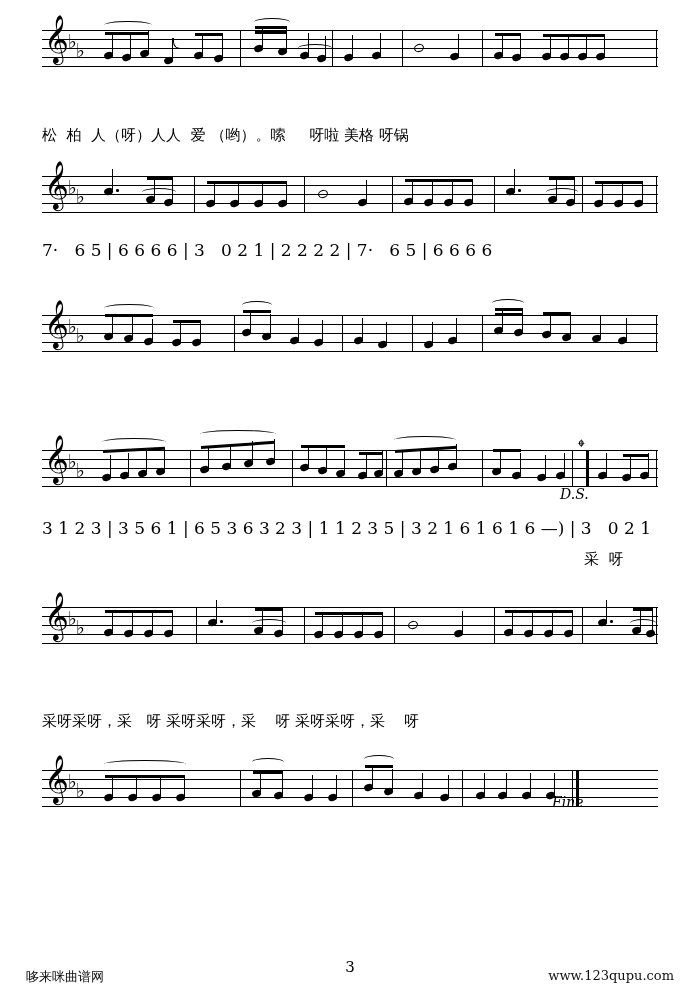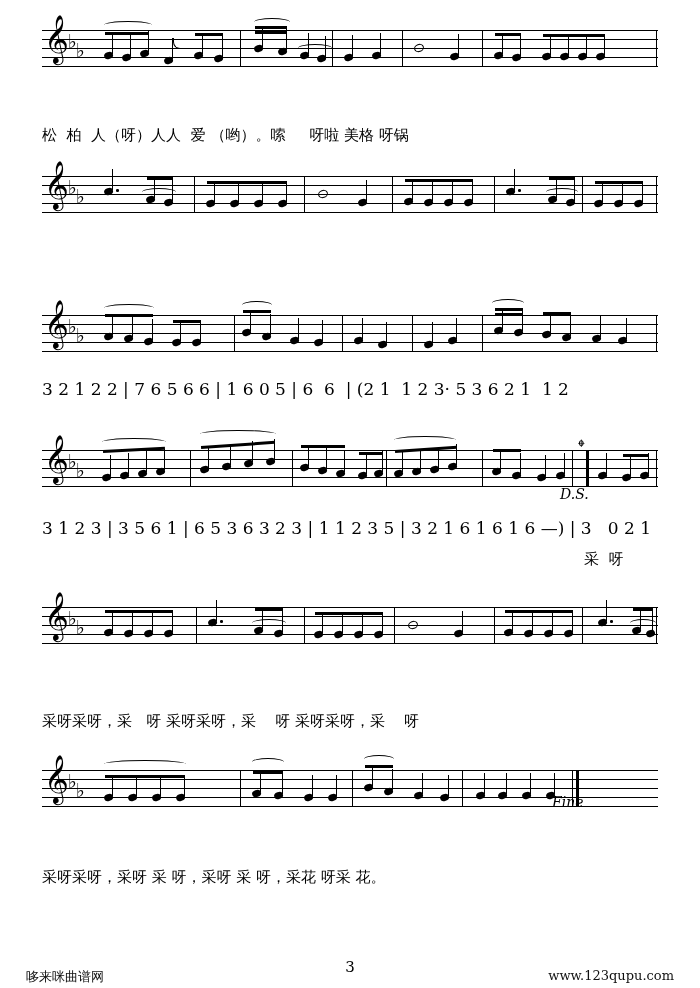--- a/index.html
+++ b/index.html
@@ -331,20 +331,21 @@
       <div class="nh" style="left:572px; top:24px;"></div>
         <div class="stem" style="left:580px; top:5px;"></div>
       <div class="nh" style="left:592px; top:24px;"></div>
         <div class="stem" style="left:600px; top:5px;"></div>
       <div class="beam" style="left:553px; top:5px; width:48px;"></div>
 
       <div class="slur" style="left:100px; top:12px; width:34px;"></div>
       <div class="slur" style="left:504px; top:12px; width:32px;"></div>
     </div>
   </div>
+  <div class="jianpu" style="top:240px;">7·   6 5 | 6 6 6 6 | 3   0 2 1 | 2 2 2 2 | 7·   6 5 | 6 6 6 6</div>
 
   <div class="system" style="top:315px;">
     <div class="staff">
       <div class="line l1"></div>
         <div class="line l2"></div>
         <div class="line l3"></div>
         <div class="line l4"></div>
         <div class="line l5"></div>
       <div class="clef">𝄞</div>
       <div class="keysig" style="left:26px;">♭</div>
@@ -403,21 +404,20 @@
       <div class="nh" style="left:550px; top:20px;"></div>
         <div class="stem" style="left:558px; top:1px;"></div>
       <div class="nh" style="left:576px; top:22px;"></div>
         <div class="stem" style="left:584px; top:3px;"></div>
 
       <div class="slur" style="left:62px; top:-11px; width:50px;"></div>
       <div class="slur" style="left:200px; top:-14px; width:30px;"></div>
       <div class="slur" style="left:450px; top:-16px; width:32px;"></div>
     </div>
   </div>
-  <div class="jianpu" style="top:379px;">3 2 1 2 2 | 7 6 5 6 6 | 1 6 0 5 | 6  6  | (2 1  1 2 3· 5 3 6 2 1  1 2</div>
 
   <div class="coda" style="left:578px; top:437px;">𝄌</div>
   <div class="system" style="top:450px;">
     <div class="staff">
       <div class="line l1"></div>
         <div class="line l2"></div>
         <div class="line l3"></div>
         <div class="line l4"></div>
         <div class="line l5"></div>
       <div class="clef">𝄞</div>
@@ -635,19 +635,18 @@
         <div class="stem" style="left:488px; top:3px;"></div>
       <div class="nh" style="left:504px; top:22px;"></div>
         <div class="stem" style="left:512px; top:3px;"></div>
 
       <div class="slur" style="left:62px; top:-10px; width:82px;"></div>
       <div class="slur" style="left:210px; top:-12px; width:32px;"></div>
       <div class="slur" style="left:322px; top:-15px; width:30px;"></div>
     </div>
   </div>
   <div class="marking" style="left:552px; top:794px;">Fine</div>
-  <div class="lyrics" style="top:868px;">采呀采呀，采呀 采 呀，采呀 采 呀，采花 呀采 花。</div>
 
   <div class="page-number" style="top:958px;">3</div>
   <div class="footer-left" style="top:968px;">哆来咪曲谱网</div>
   <div class="footer-right" style="top:968px;">www.123qupu.com</div>
 
 </div>
 
 </body></html>

